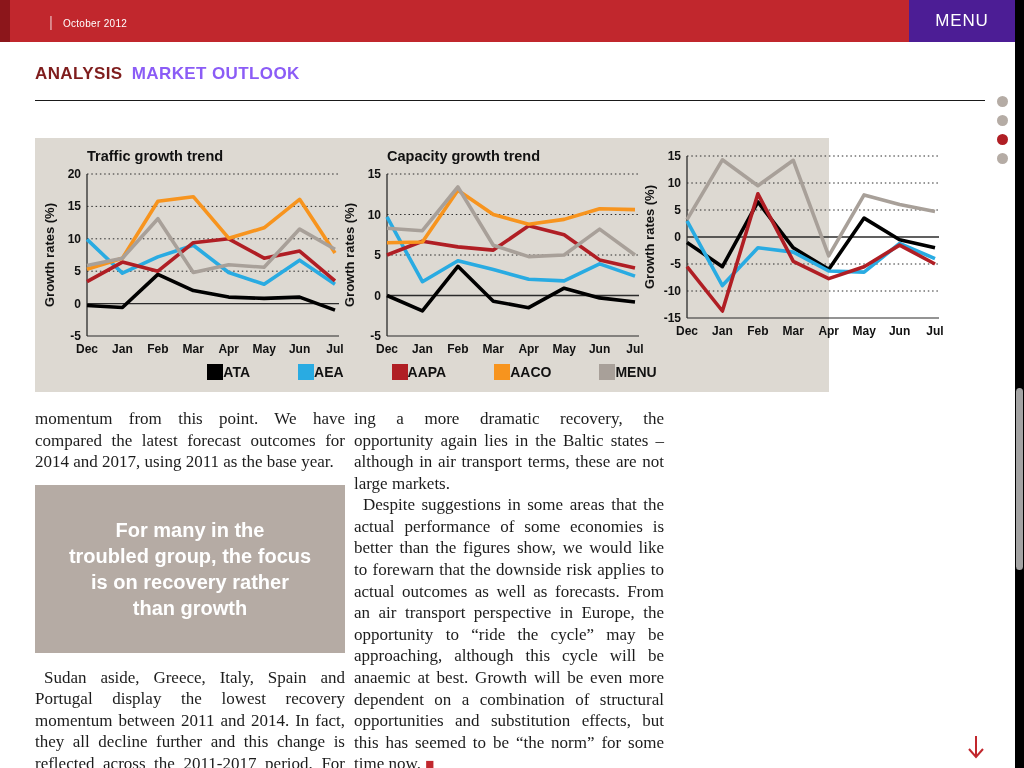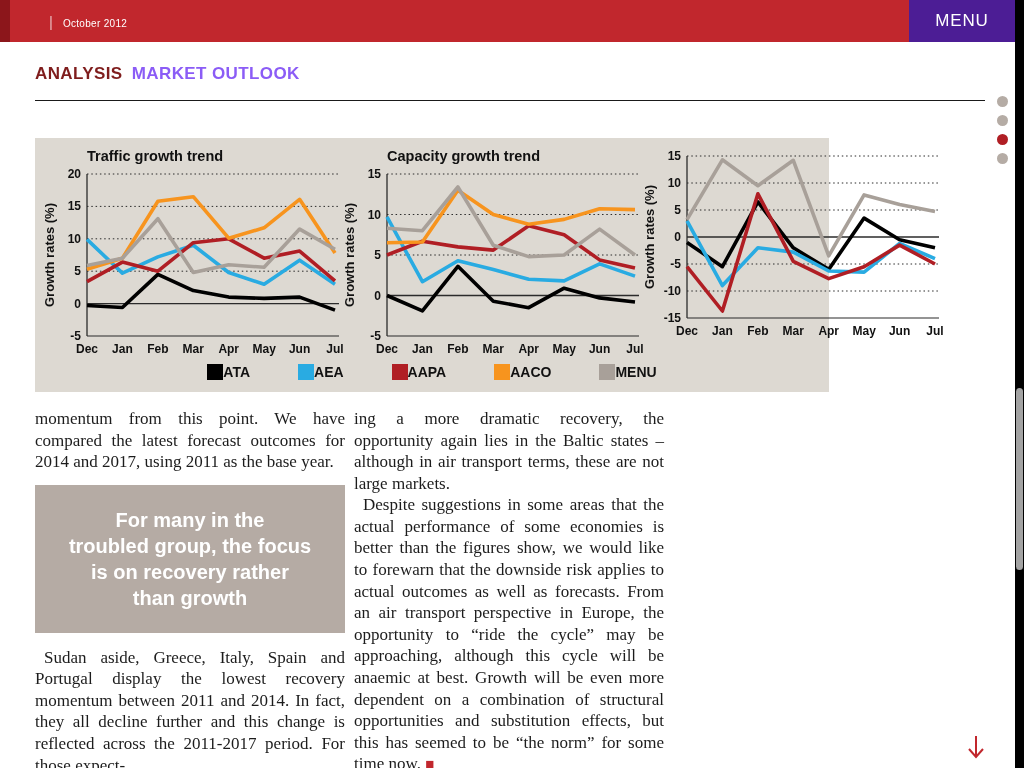--- a/index.html
+++ b/index.html
@@ -46,21 +46,21 @@
   .legend-item { display:flex; align-items:center; gap:0; }
   .legend-swatch { width:16px; height:16px; }
   .legend-label { font-weight:bold; font-size:14px; color:#111; }
 
   
   .article { position:absolute; left:35px; top:408px; width:629px; display:flex; gap:9px; }
   .col { width:310px; }
   .body-p { font-family:"Liberation Serif", serif; font-size:17px; line-height:1.27;
             color:#1c1c1c; text-align:justify; }
   .indent { text-indent:9px; }
-  .pull-quote { background:#B5ABA4; margin:12px 0 14px 0; padding:22px 10px;
+  .pull-quote { background:#B5ABA4; margin:12px 0 14px 0; padding:32px 10px;
                 text-align:center; }
   .pull-quote span { color:#fff; font-weight:bold; font-size:20px; line-height:1.3;
                      white-space:pre-line; }
   .end-mark { color:#C1272D; font-size:15px; }
 
   
   .down-arrow { position:absolute; left:964px; top:733px; cursor:pointer; }
 
   
   .scrollbar { position:absolute; right:0; top:0; width:9px; height:768px; background:#000; }

